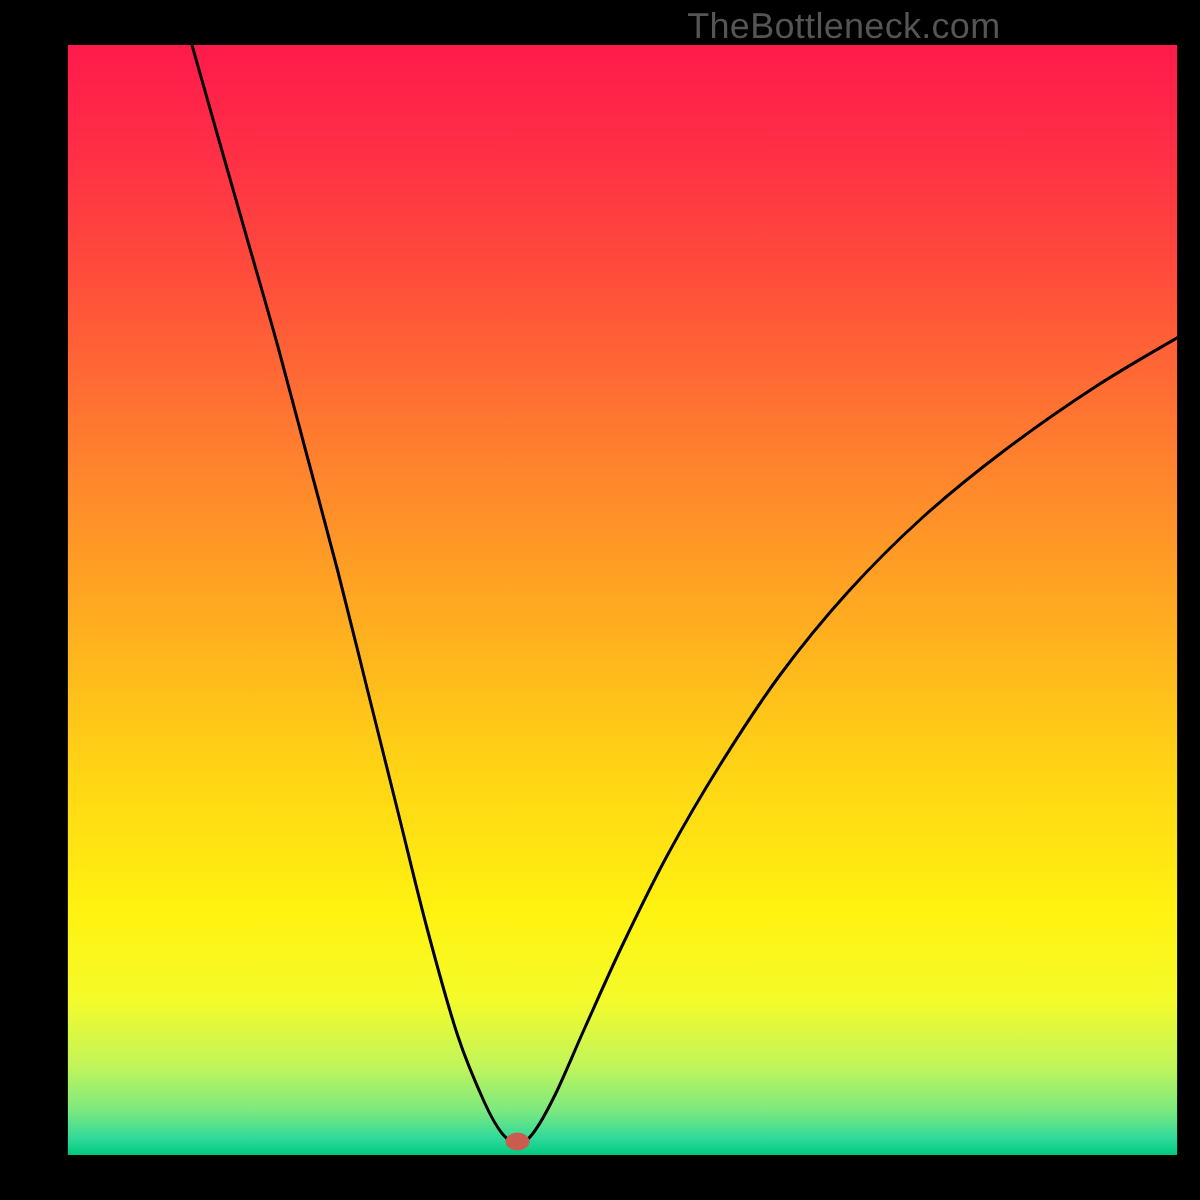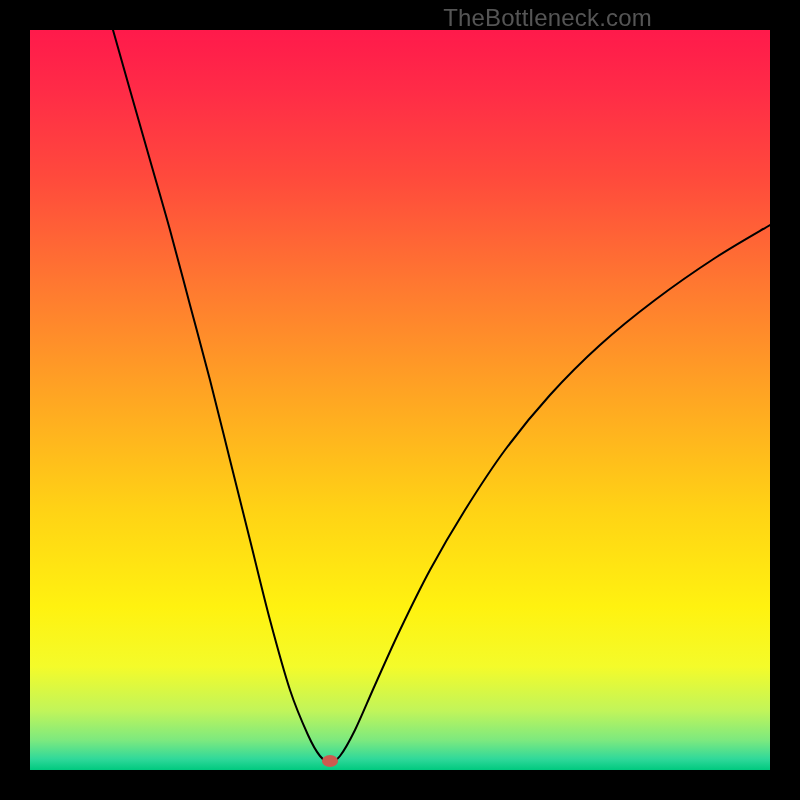--- a/index.html
+++ b/index.html
@@ -9,20 +9,21 @@
     height: 800px;
     background: #000000;
     overflow: hidden;
     font-family: Arial, Helvetica, sans-serif;
   }
   .outer {
     position: relative;
     width: 664px;
     height: 800px;
     background: #000000;
+    margin-left: 15px;
   }
   .watermark {
     position: absolute;
     top: 4px;
     right: 12px;
     color: #555555;
     font-size: 24px;
     font-weight: 500;
     letter-spacing: 0.2px;
     user-select: none;

